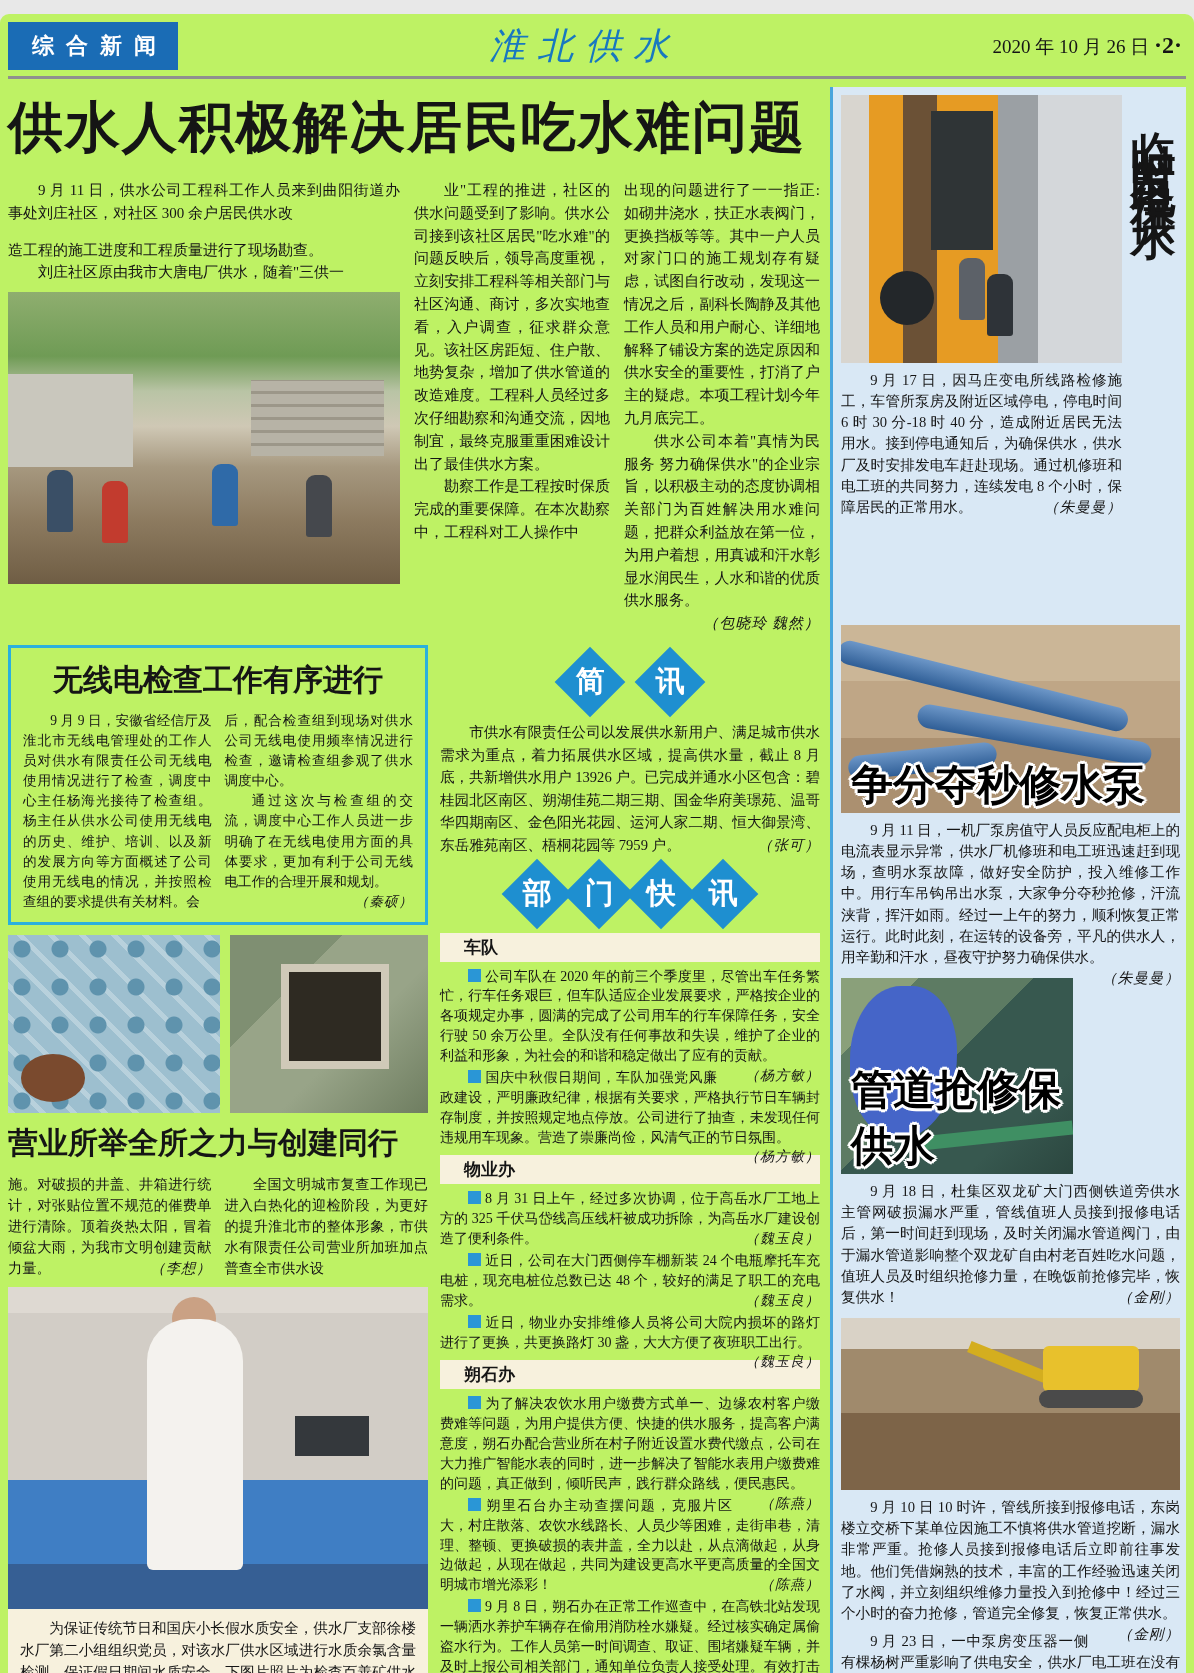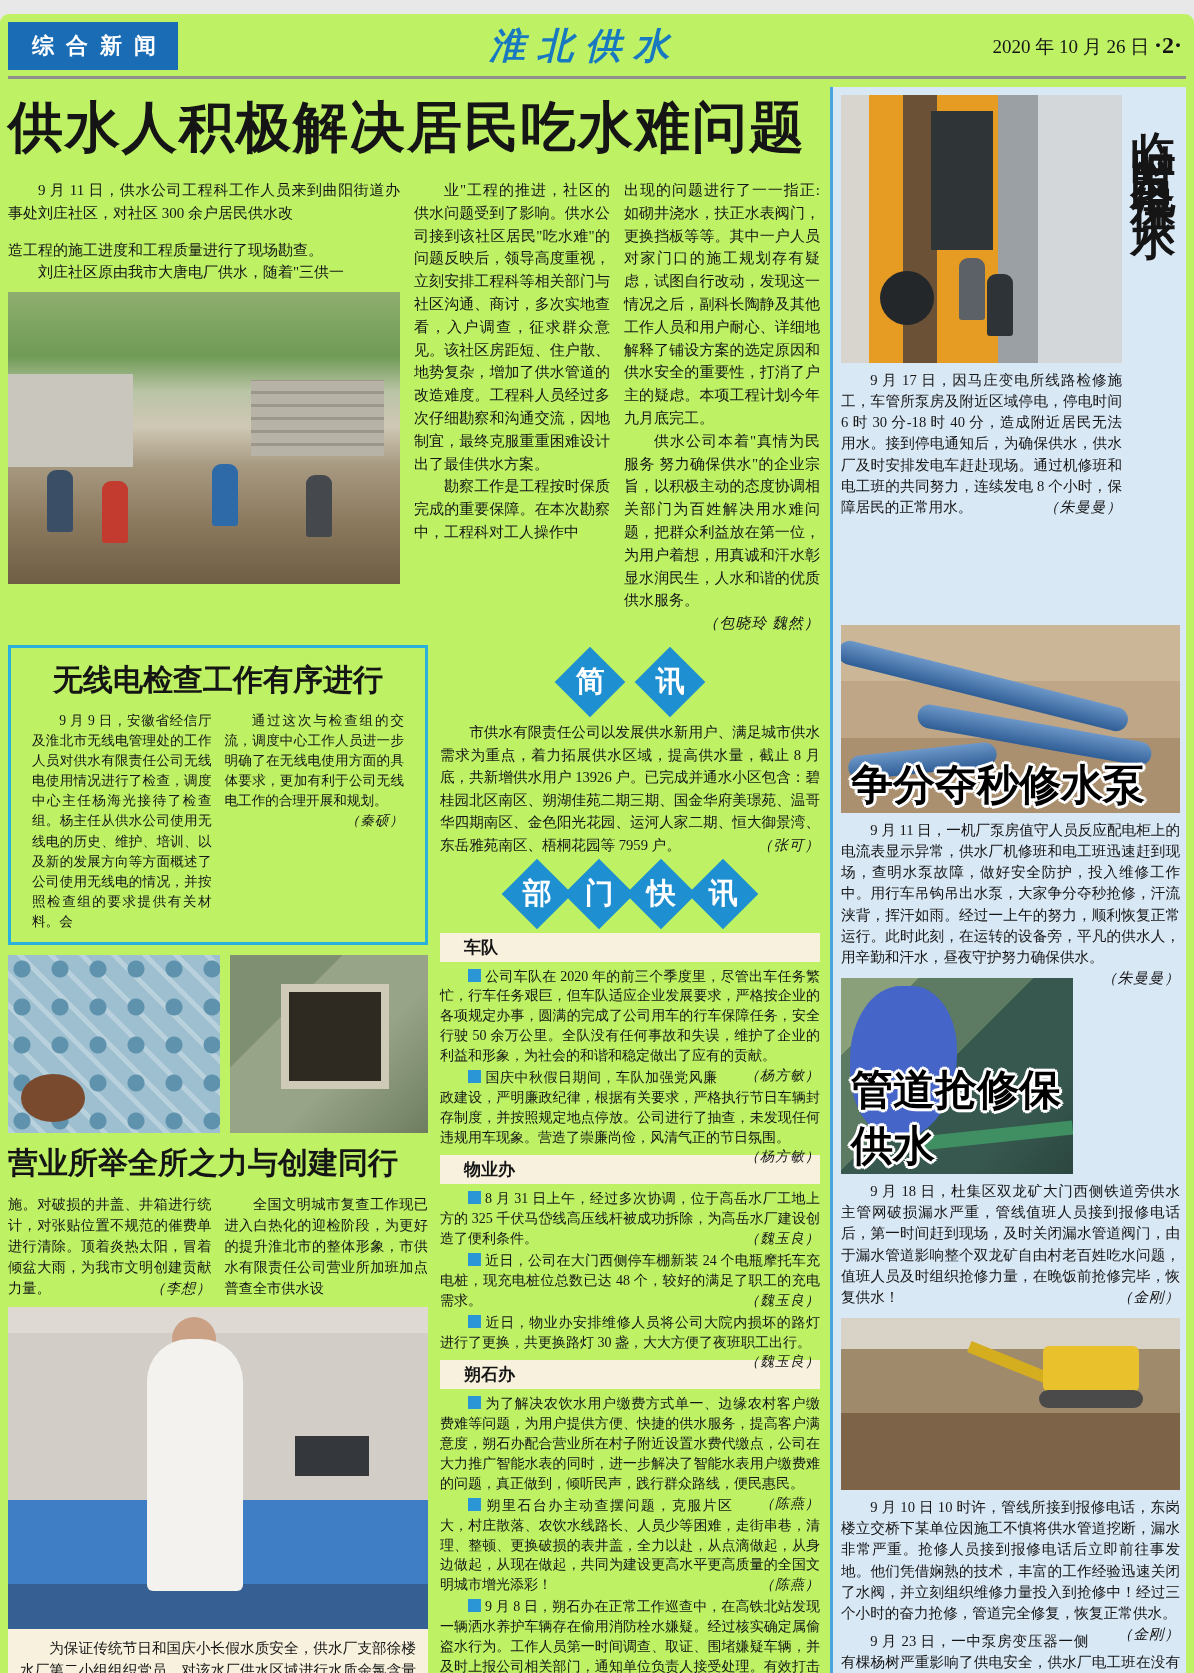--- a/index.html
+++ b/index.html
@@ -3,21 +3,21 @@
 <meta charset="utf-8">
 <style>
   html,body{margin:0;padding:0;background:#e8e8e8;}
   .page{width:1194px;height:1673px;margin:14px auto;background:#bef264;position:relative;
         font-family:"Liberation Serif","DejaVu Serif",serif;color:#151515;overflow:hidden;
         padding:6px 8px;box-sizing:border-box;border-radius:9px;}
   
   .masthead{display:flex;align-items:center;height:52px;border-bottom:3px solid #8f8f8f;padding-bottom:4px;}
   .section-box{background:#1a6cb5;color:#fff;font-family:"Liberation Sans","DejaVu Sans",sans-serif;
                font-size:22px;font-weight:bold;letter-spacing:12px;padding:9px 10px 9px 24px;}
-  .paper-name{flex:1;text-align:center;font-size:36px;font-weight:bold;font-style:italic;
+  .paper-name{flex:1;text-align:center;font-size:36px;font-weight:normal;font-style:italic;
               color:#1878c0;letter-spacing:12px;}
   .date-line{font-size:19px;white-space:nowrap;padding-right:4px;}
   .pagenum{font-weight:bold;font-size:24px;}
   
   .content{display:flex;gap:10px;margin-top:8px;height:1596px;}
   .main-left{width:812px;flex:none;}
   .right-panel{flex:1;background:#d9e8f5;border-left:3px solid #49a5dc;
                padding:8px 6px 6px 8px;box-sizing:border-box;overflow:hidden;}
   
   .lead h1{font-family:"Liberation Sans","DejaVu Sans",sans-serif;font-size:55px;font-weight:900;
@@ -27,21 +27,21 @@
   .cols2{display:flex;gap:14px;margin-bottom:8px;flex-direction:column;}
   .cols2>div{flex:1;}
   p.ind{text-indent:2em;margin:0;}
   .lead-col3,.lead-col4{flex:1;}
   .byline{float:right;font-style:italic;letter-spacing:1px;white-space:nowrap;}
   
   .below-row{display:flex;gap:12px;margin-top:10px;}
   .left-col{width:420px;flex:none;}
   .mid-col{flex:1;}
   
-  .radio-box{border:3px solid #2ab0dd;padding:8px 21px 10px;box-sizing:border-box;}
+  .radio-box{border:3px solid #2ab0dd;padding:8px 12px 10px;box-sizing:border-box;}
   .radio-box h2{text-align:center;font-family:"Liberation Sans","DejaVu Sans",sans-serif;
                 font-size:30px;font-weight:900;margin:4px 0 10px;}
   .two-col{display:flex;gap:13px;font-size:13.6px;line-height:1.48;text-align:justify;}
   .two-col>div{flex:1;}
   
   .photo{position:relative;overflow:hidden;}
   .photo-row{display:flex;gap:10px;margin:10px 0;}
   .photo-covers{width:212px;height:178px;}
   .photo-manhole{flex:1;height:178px;}
   .yy h2{font-family:"Liberation Sans","DejaVu Sans",sans-serif;font-size:30px;font-weight:900;margin:4px 0 10px;}
@@ -168,20 +168,21 @@
 
         <div class="left-col">
 
           <section class="radio-box">
             <h2>无线电检查工作有序进行</h2>
             <div class="two-col">
               <div>
                 <p class="ind">9 月 9 日，安徽省经信厅及淮北市无线电管理处的工作人员对供水有限责任公司无线电使用情况进行了检查，调度中心主任杨海光接待了检查组。杨主任从供水公司使用无线电的历史、维护、培训、以及新的发展方向等方面概述了公司使用无线电的情况，并按照检查组的要求提供有关材料。会</p>
               </div>
               <div>
+                <p style="margin:0">后，配合检查组到现场对供水公司无线电使用频率情况进行检查，邀请检查组参观了供水调度中心。</p>
                 <p class="ind" style="margin:0">
                   <span>通过这次与检查组的交流，调度中心工作人员进一步明确了在无线电使用方面的具体要求，更加有利于公司无线电工作的合理开展和规划。</span>
                   <span class="byline">（秦硕）</span>
                 </p>
               </div>
             </div>
           </section>
 
           <div class="photo-row">
             <div class="photo photo-covers">

